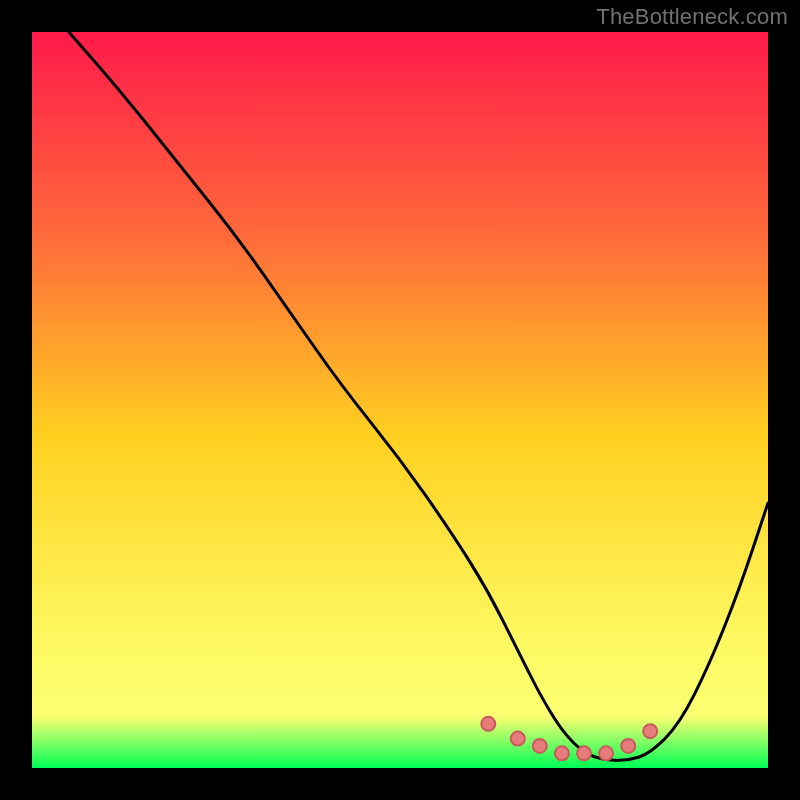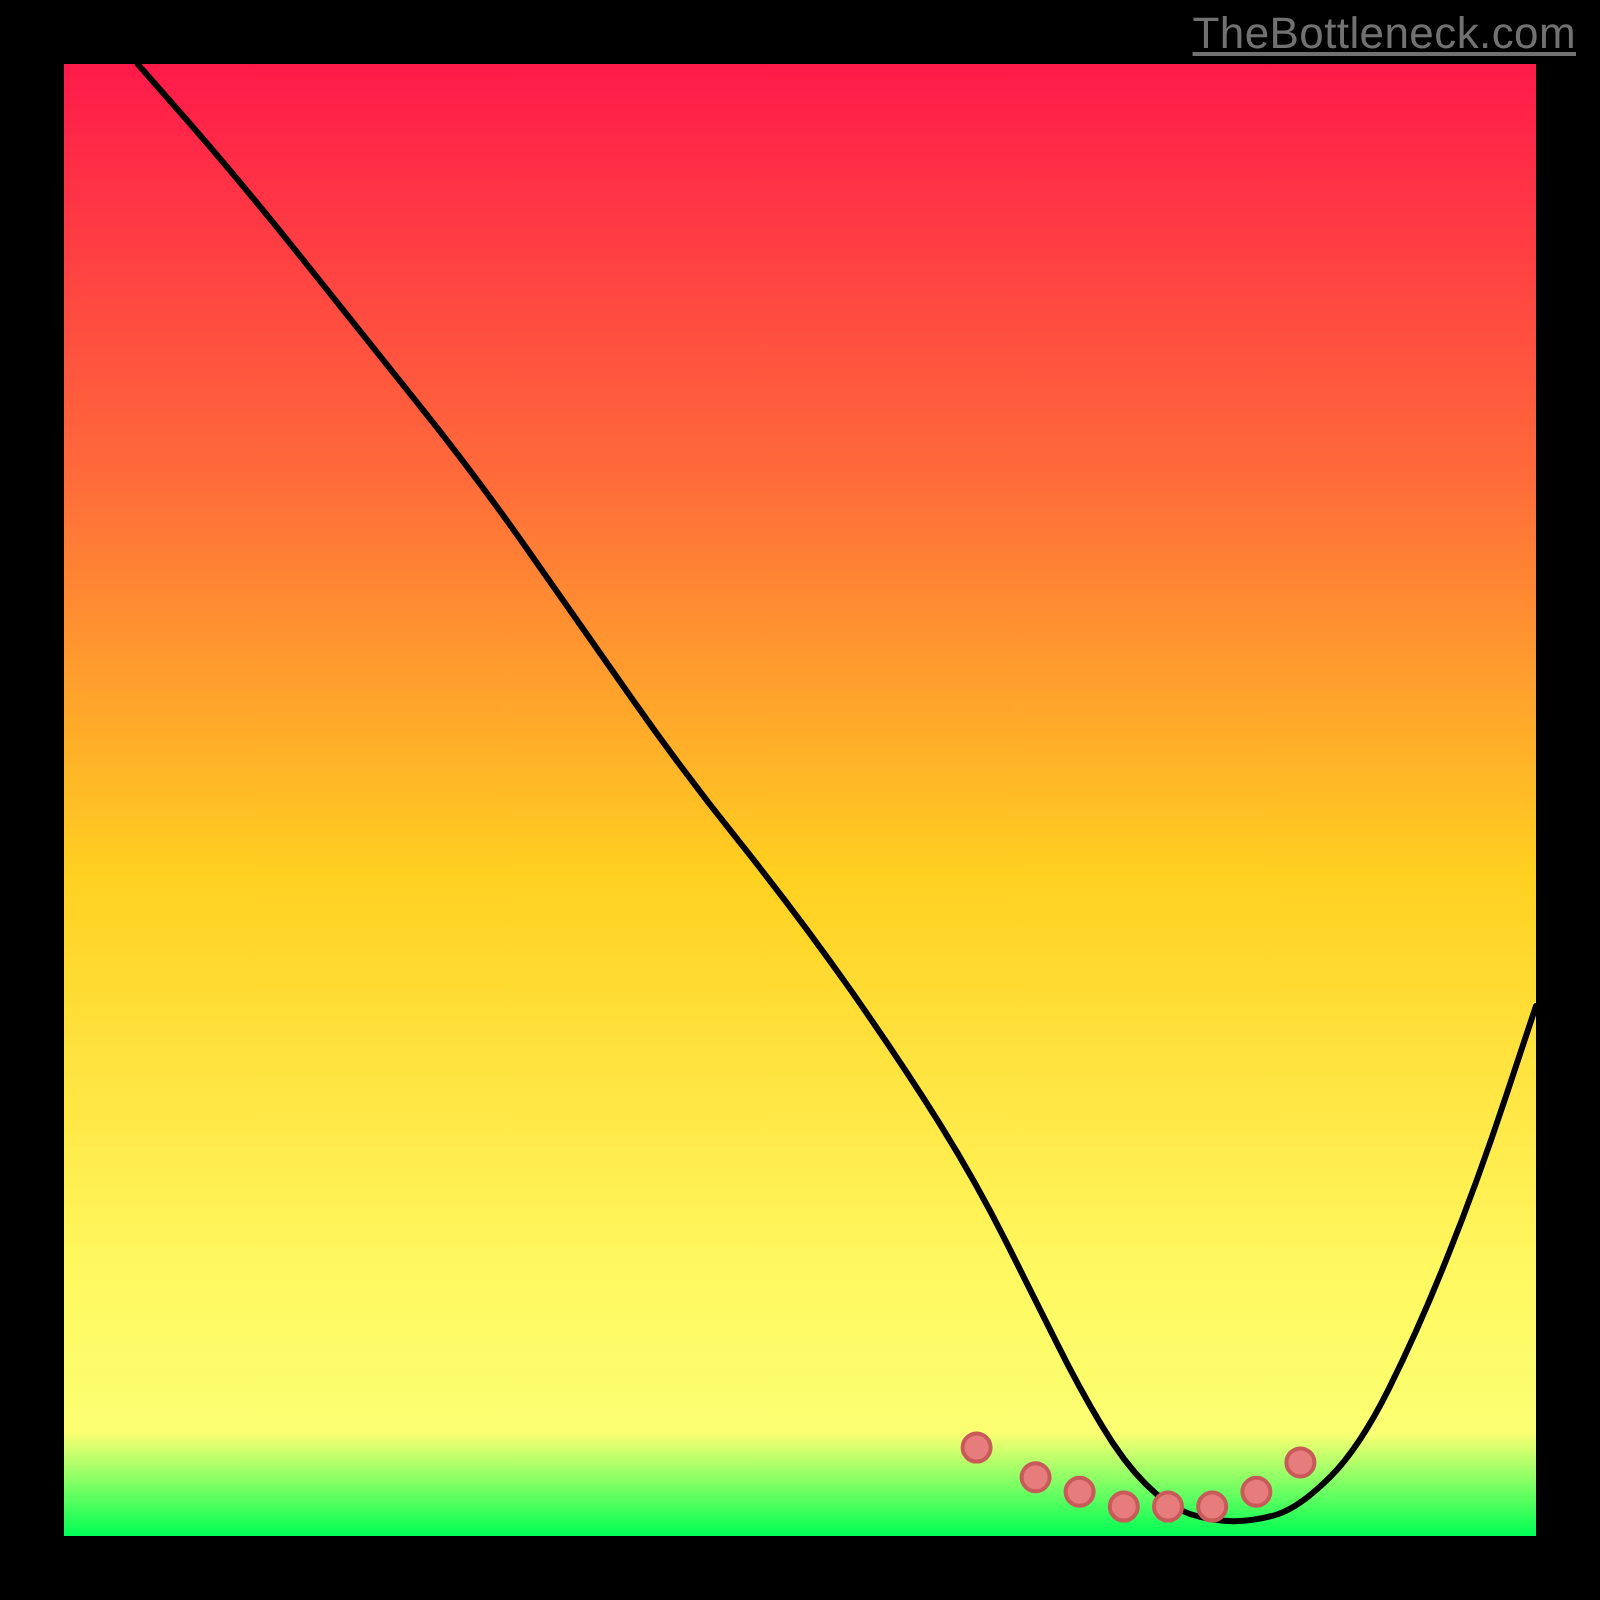--- a/index.html
+++ b/index.html
@@ -18,21 +18,20 @@
   }
   .attribution {
     position: absolute;
     top: 4px;
     right: 12px;
     color: #717171;
     font-size: 22px;
     font-weight: 400;
     letter-spacing: 0.2px;
     z-index: 10;
-    text-decoration: underline;
   }
   svg.plot {
     position: absolute;
     top: 0;
     left: 0;
     width: 800px;
     height: 800px;
     display: block;
   }
 </style>

